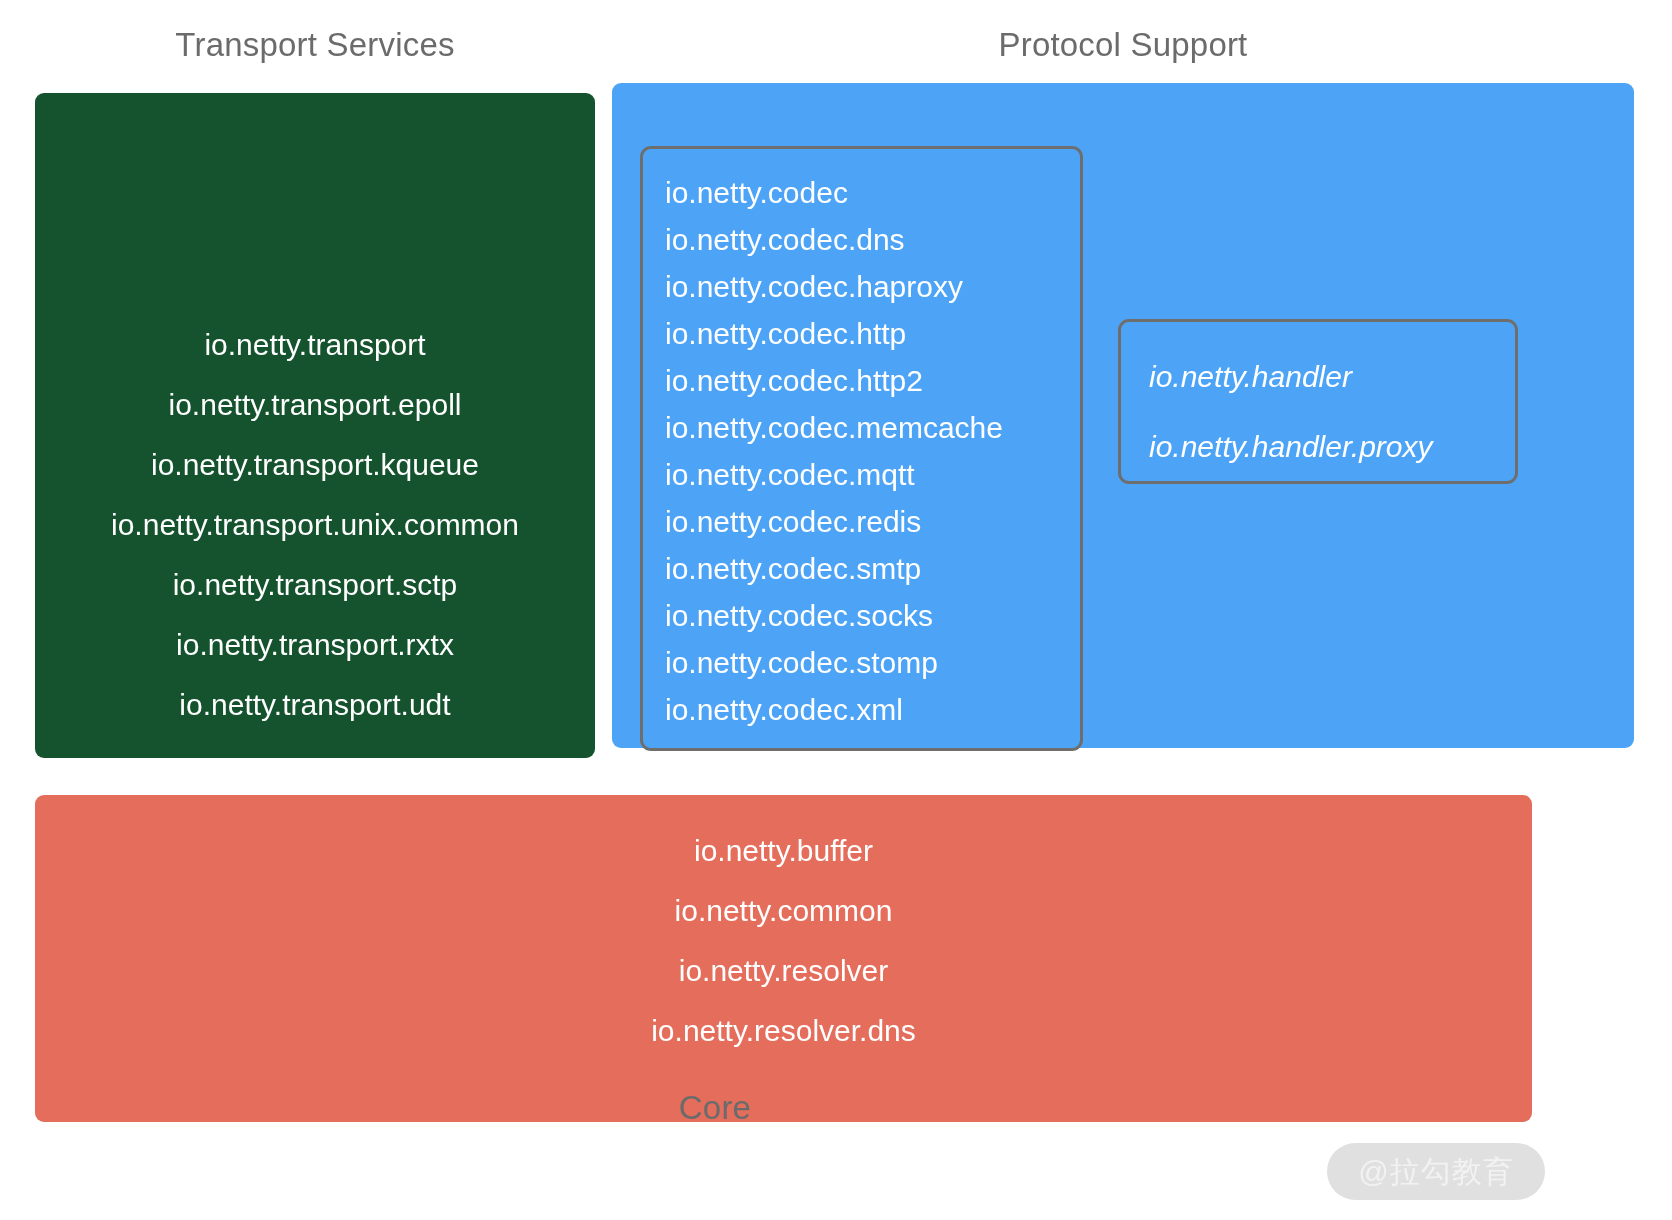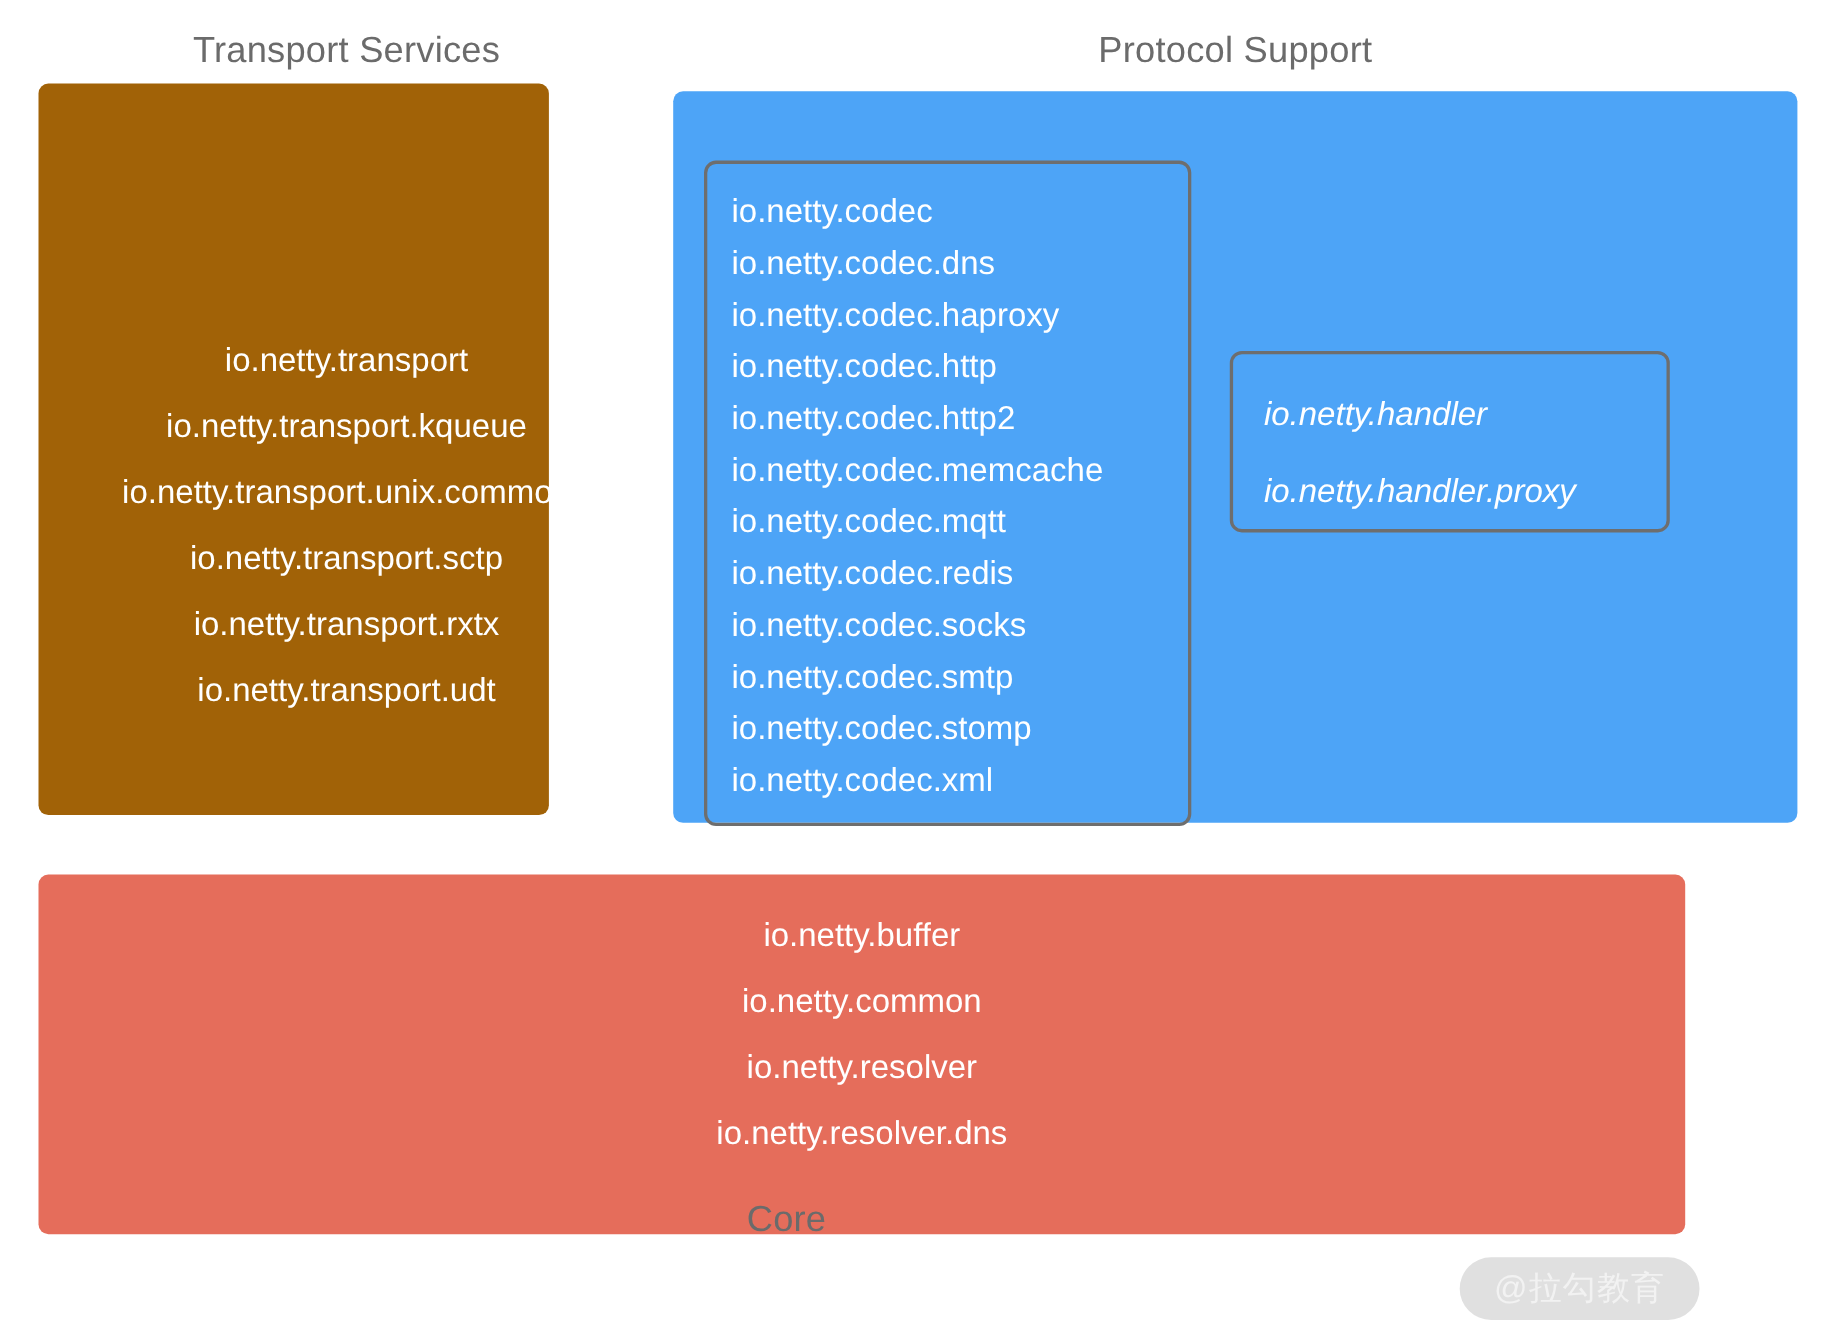--- a/index.html
+++ b/index.html
@@ -44,24 +44,24 @@
     width: 1360px;
   }
 
   
   .panel {
     position: absolute;
     border-radius: 9px;
   }
   #panel-transport {
     left: 35px;
-    top: 76px;
-    width: 464px;
+    top: 93px;
+    width: 560px;
     height: 665px;
-    background: #a16207;
+    background: #14532d;
   }
   #panel-protocol {
     left: 612px;
     top: 83px;
     width: 1022px;
     height: 665px;
     background: #4da4f7;
   }
   #panel-core {
     left: 35px;
@@ -169,20 +169,21 @@
 </head>
 <body>
 
 <div id="canvas">
 
   <div class="section-title" id="title-transport">Transport Services</div>
 
   <div class="panel" id="panel-transport">
     <ul class="pkg-list" id="list-transport">
       <li>io.netty.transport</li>
+      <li>io.netty.transport.epoll</li>
       <li>io.netty.transport.kqueue</li>
       <li>io.netty.transport.unix.common</li>
       <li>io.netty.transport.sctp</li>
       <li>io.netty.transport.rxtx</li>
       <li>io.netty.transport.udt</li>
     </ul>
   </div>
 
   <div class="section-title" id="title-protocol">Protocol Support</div>
 
@@ -191,22 +192,22 @@
   <div class="outline-box" id="box-codec">
     <ul class="pkg-list" id="list-codec">
       <li>io.netty.codec</li>
       <li>io.netty.codec.dns</li>
       <li>io.netty.codec.haproxy</li>
       <li>io.netty.codec.http</li>
       <li>io.netty.codec.http2</li>
       <li>io.netty.codec.memcache</li>
       <li>io.netty.codec.mqtt</li>
       <li>io.netty.codec.redis</li>
+      <li>io.netty.codec.smtp</li>
       <li>io.netty.codec.socks</li>
-      <li>io.netty.codec.smtp</li>
       <li>io.netty.codec.stomp</li>
       <li>io.netty.codec.xml</li>
     </ul>
   </div>
 
   <div class="outline-box" id="box-handler">
     <ul class="pkg-list" id="list-handler">
       <li>io.netty.handler</li>
       <li>io.netty.handler.proxy</li>
     </ul>

